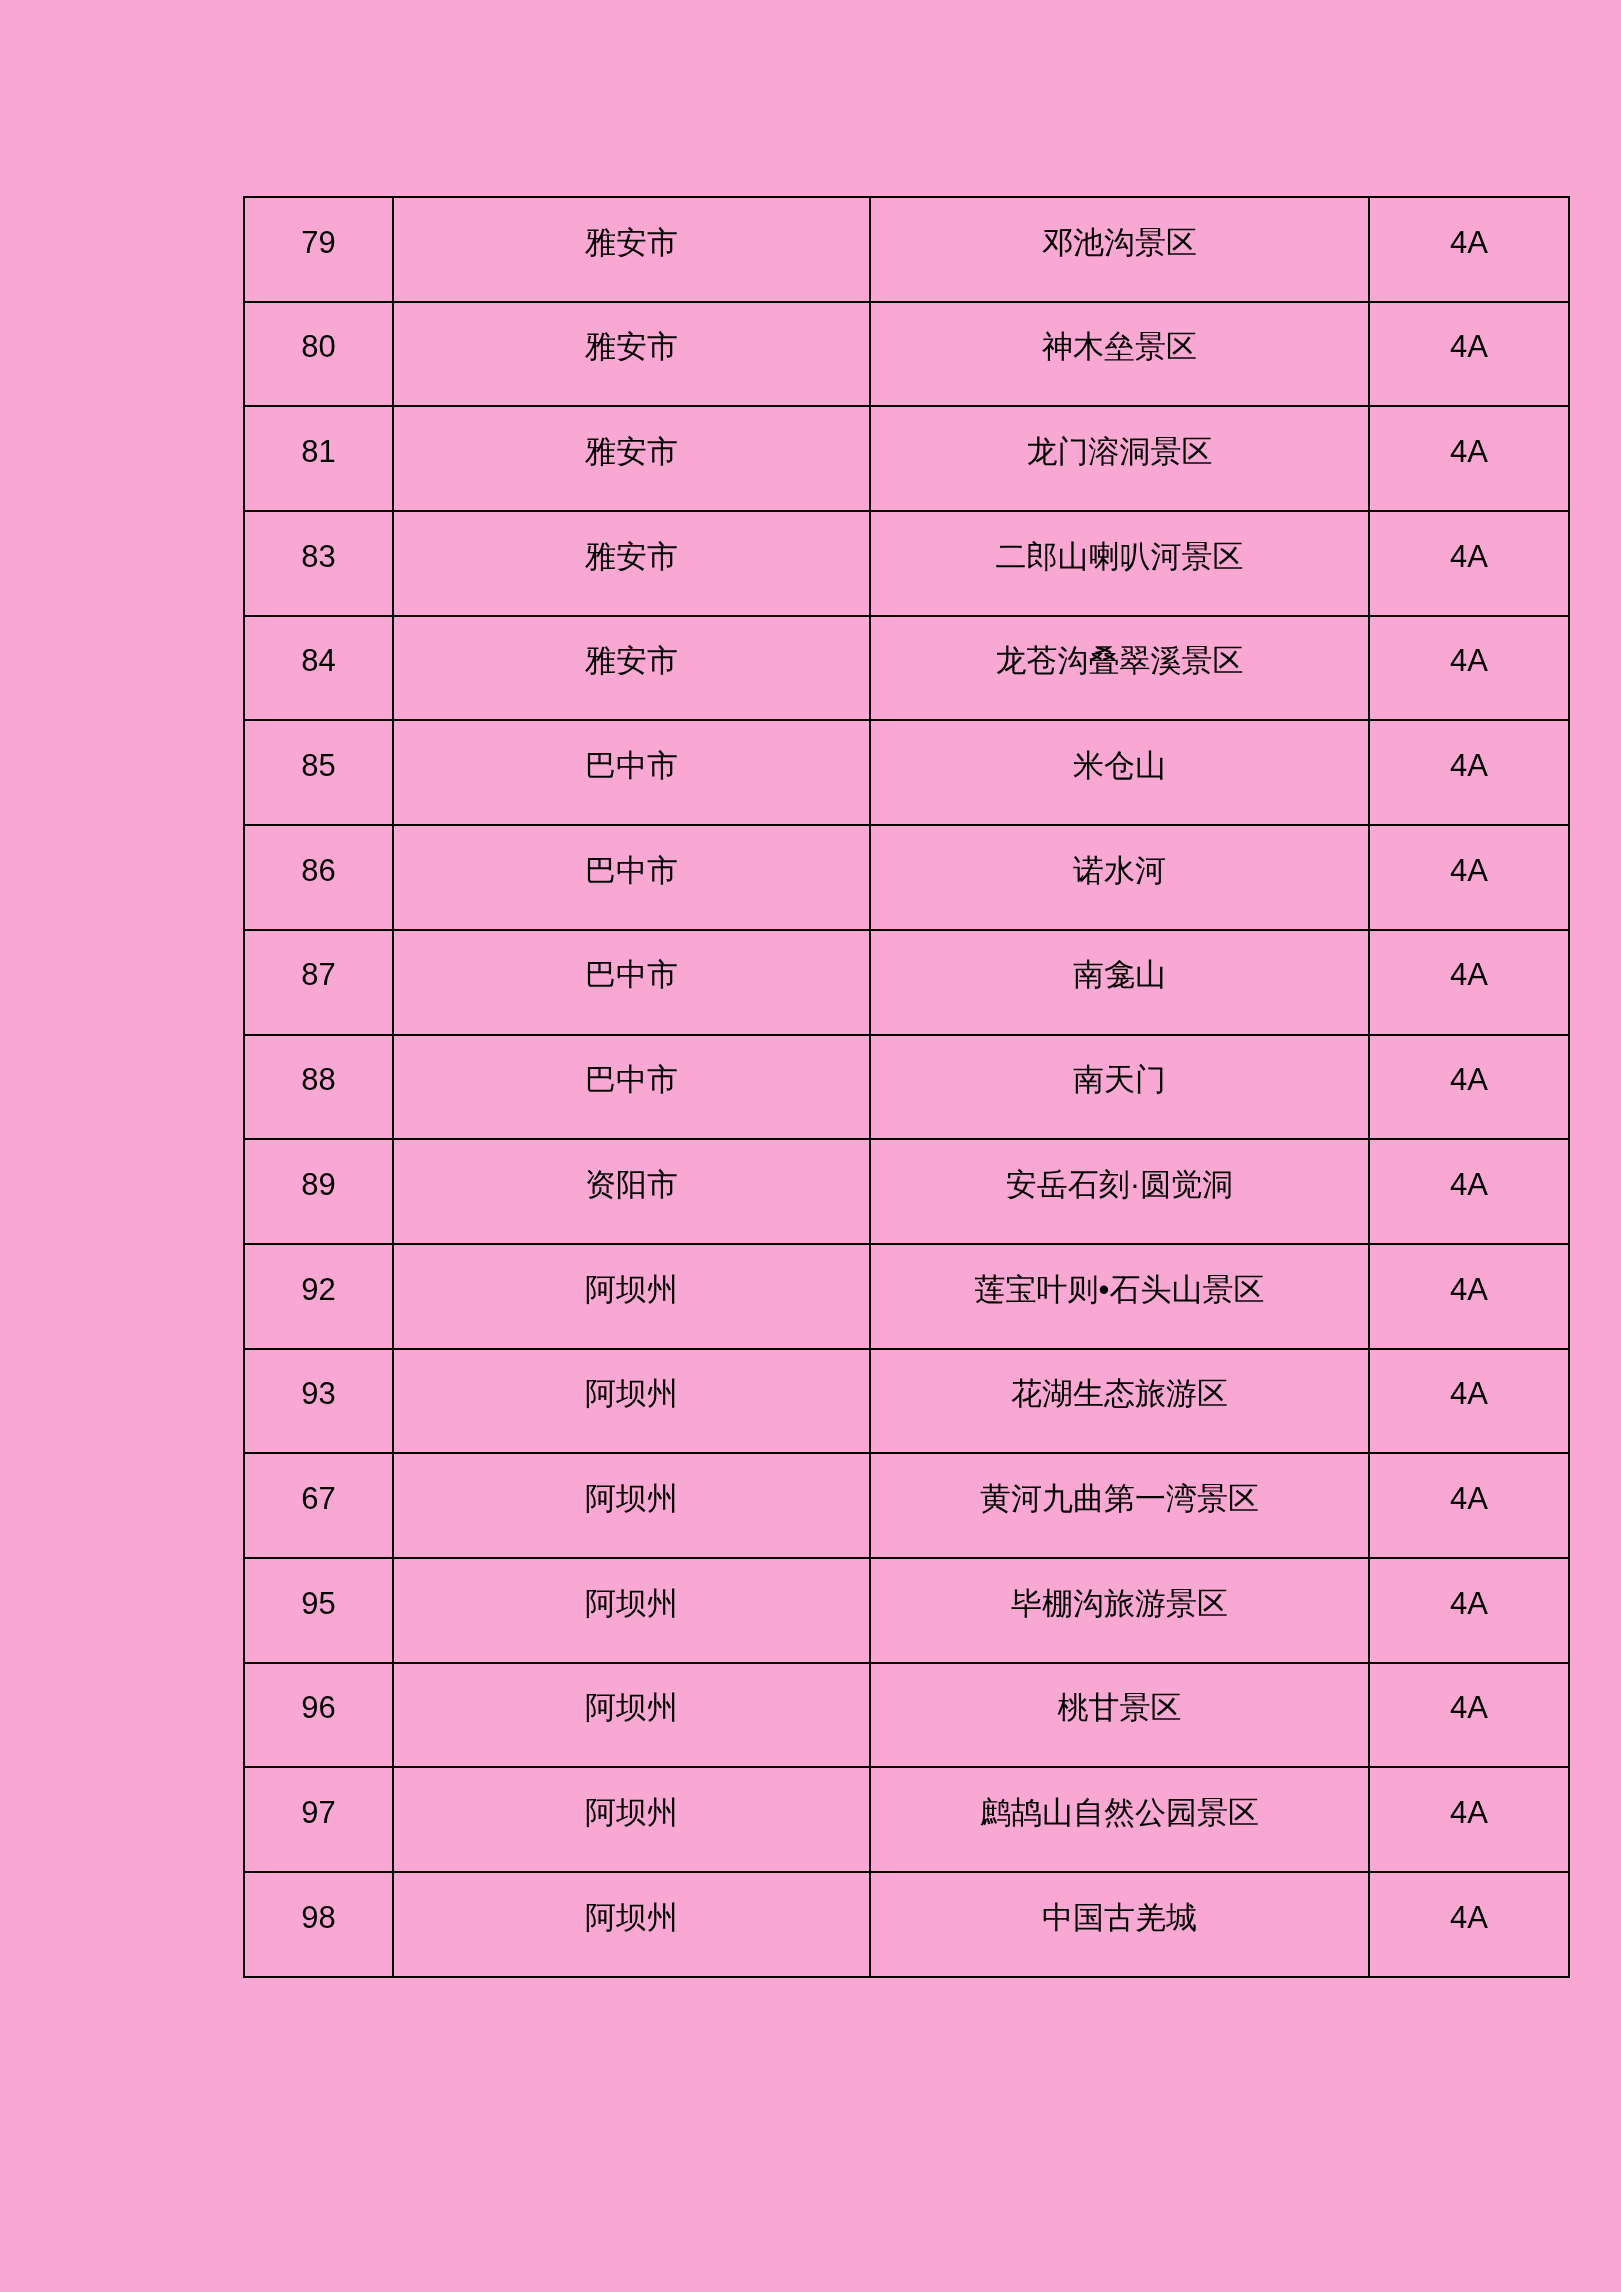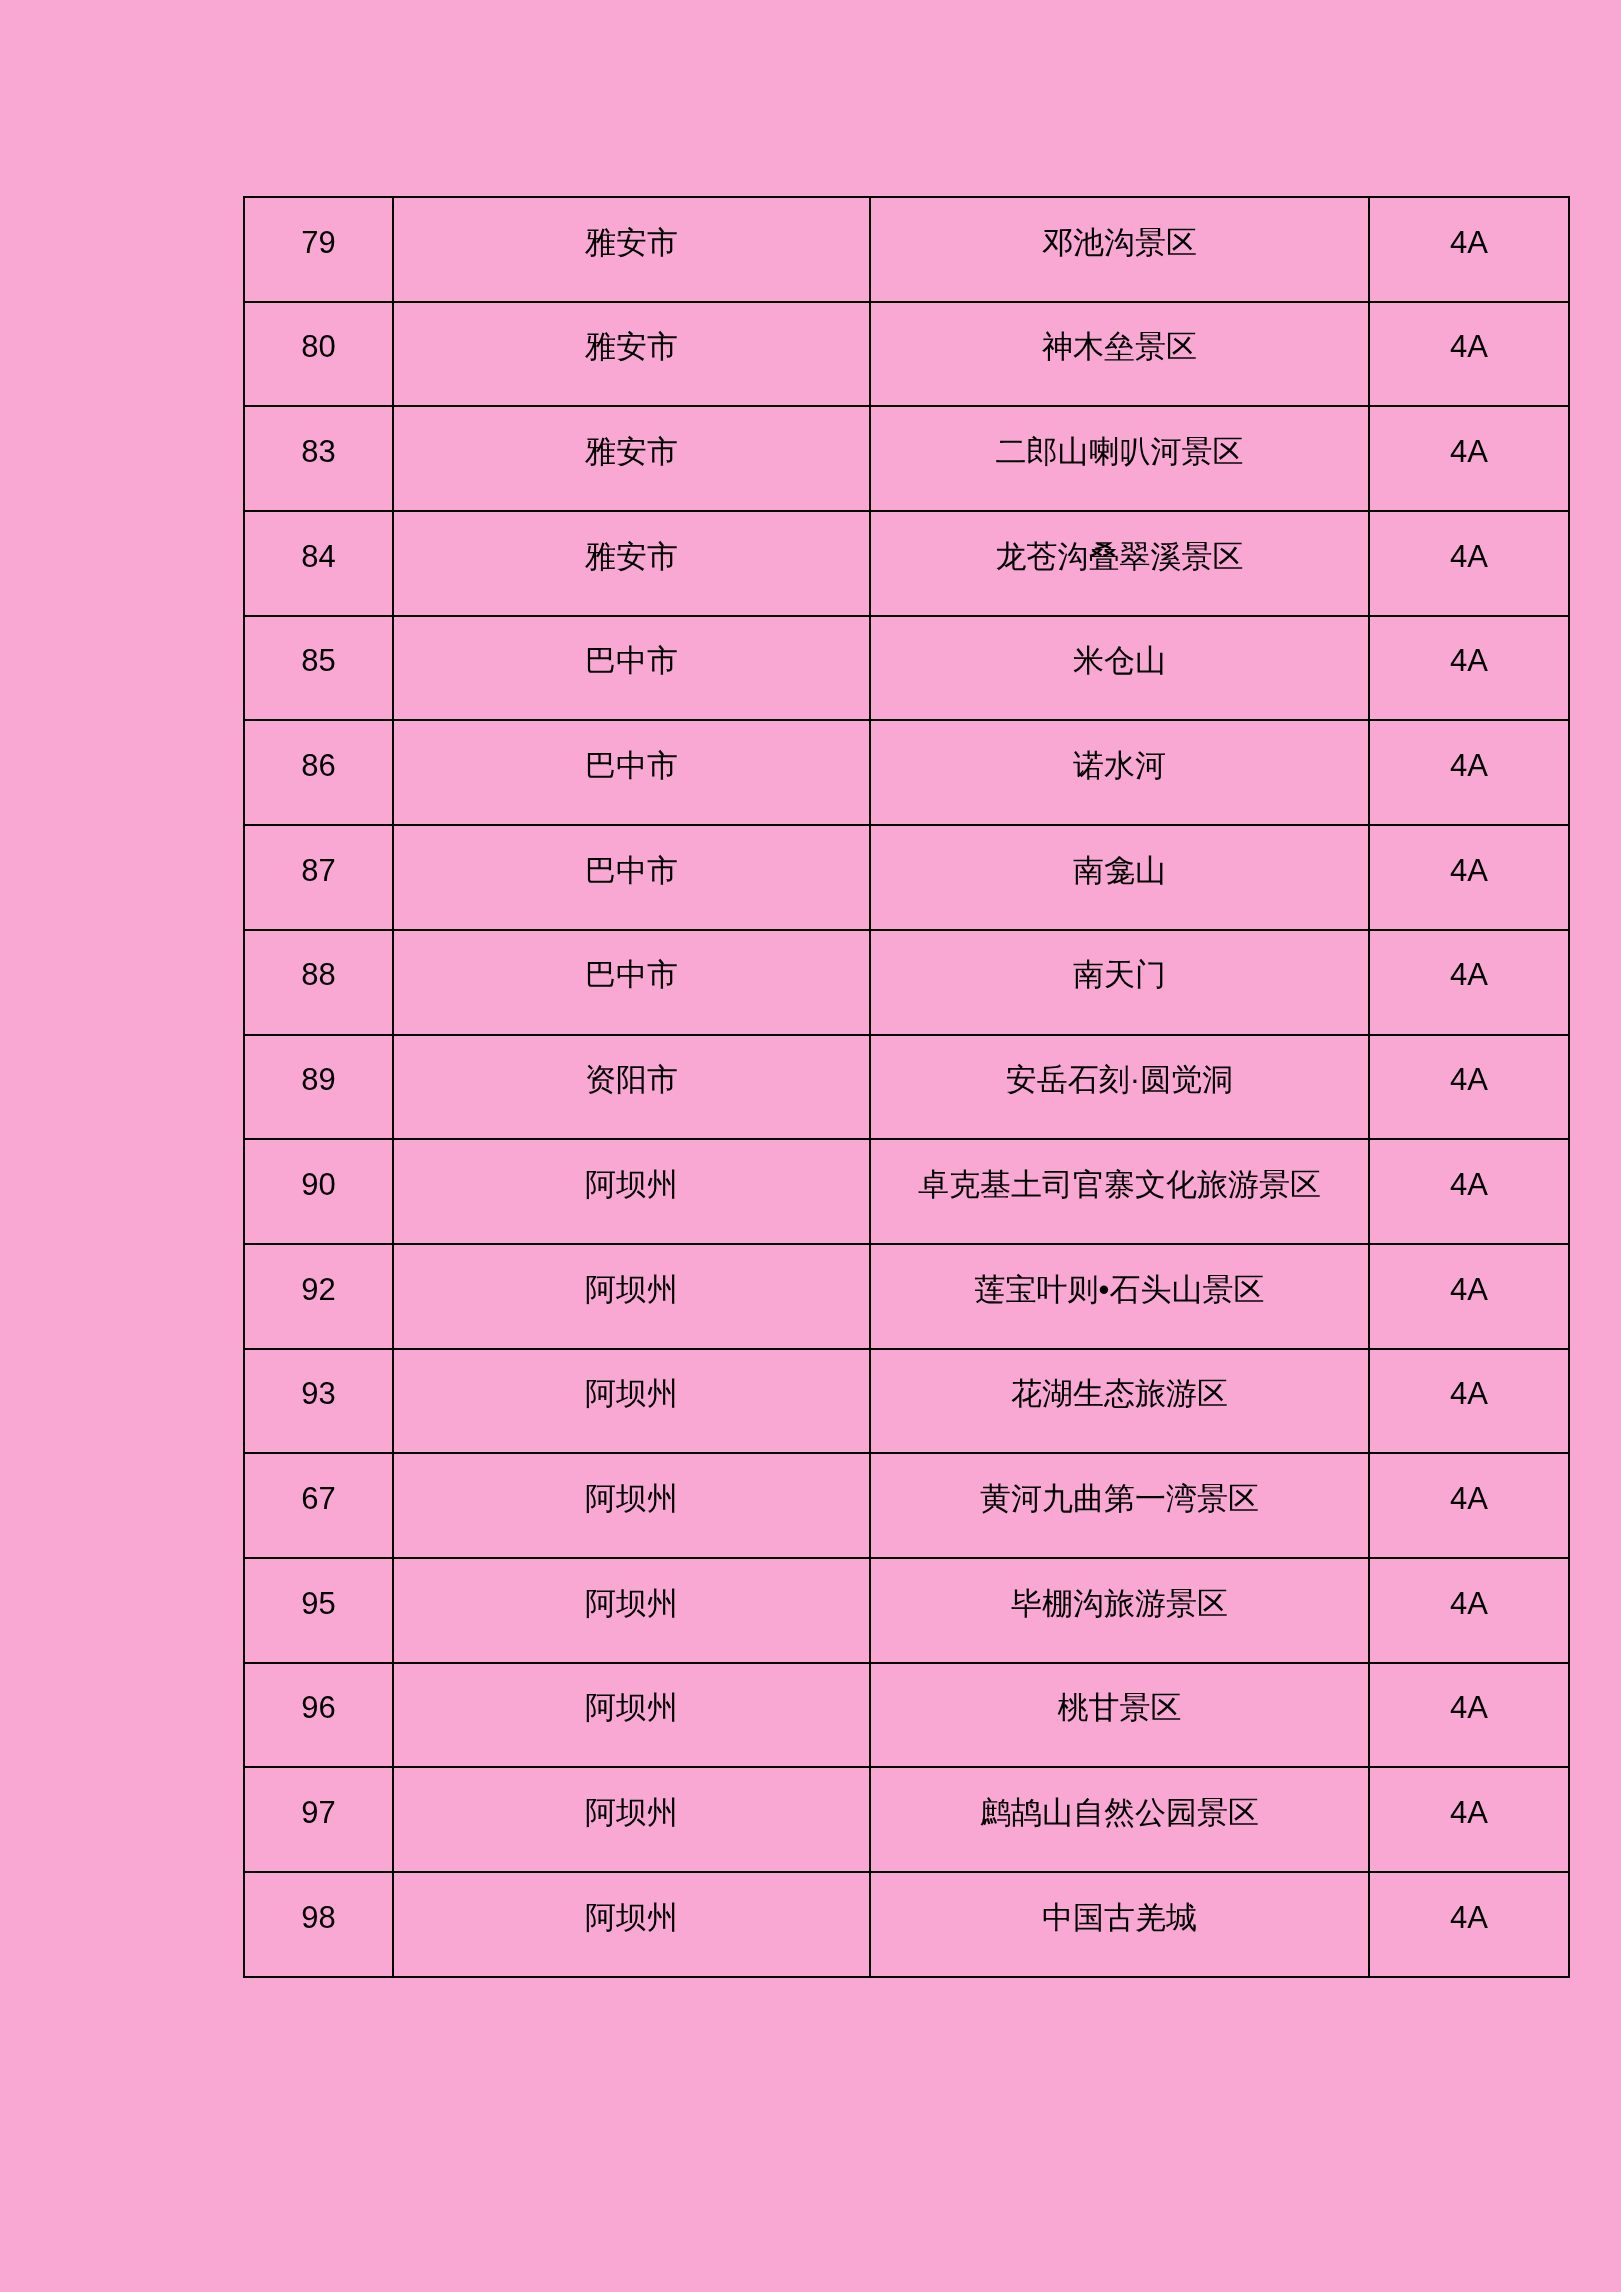--- a/index.html
+++ b/index.html
@@ -61,20 +61,26 @@
           <td>邓池沟景区</td>
           <td>4A</td>
         </tr>
         <tr>
           <td>80</td>
           <td>雅安市</td>
           <td>神木垒景区</td>
           <td>4A</td>
         </tr>
         <tr>
+          <td>81</td>
+          <td>雅安市</td>
+          <td>龙门溶洞景区</td>
+          <td>4A</td>
+        </tr>
+        <tr>
           <td>83</td>
           <td>雅安市</td>
           <td>二郎山喇叭河景区</td>
           <td>4A</td>
         </tr>
         <tr>
           <td>84</td>
           <td>雅安市</td>
           <td>龙苍沟叠翠溪景区</td>
           <td>4A</td>
@@ -100,26 +106,20 @@
         <tr>
           <td>88</td>
           <td>巴中市</td>
           <td>南天门</td>
           <td>4A</td>
         </tr>
         <tr>
           <td>89</td>
           <td>资阳市</td>
           <td>安岳石刻·圆觉洞</td>
-          <td>4A</td>
-        </tr>
-        <tr>
-          <td>90</td>
-          <td>阿坝州</td>
-          <td>卓克基土司官寨文化旅游景区</td>
           <td>4A</td>
         </tr>
         <tr>
           <td>92</td>
           <td>阿坝州</td>
           <td>莲宝叶则•石头山景区</td>
           <td>4A</td>
         </tr>
         <tr>
           <td>93</td>

